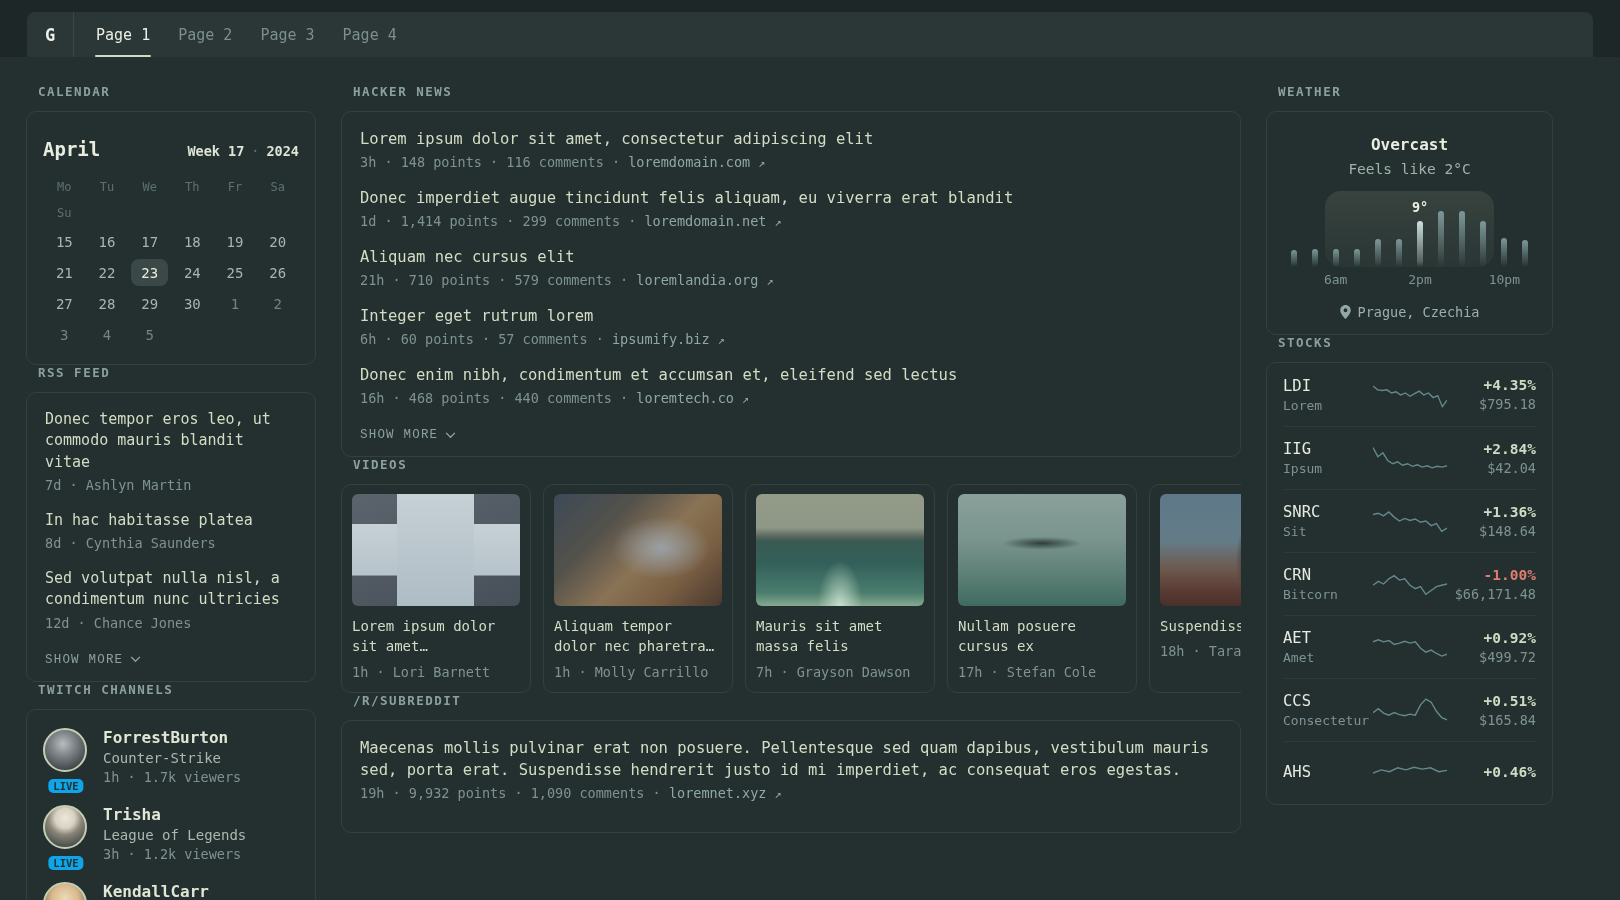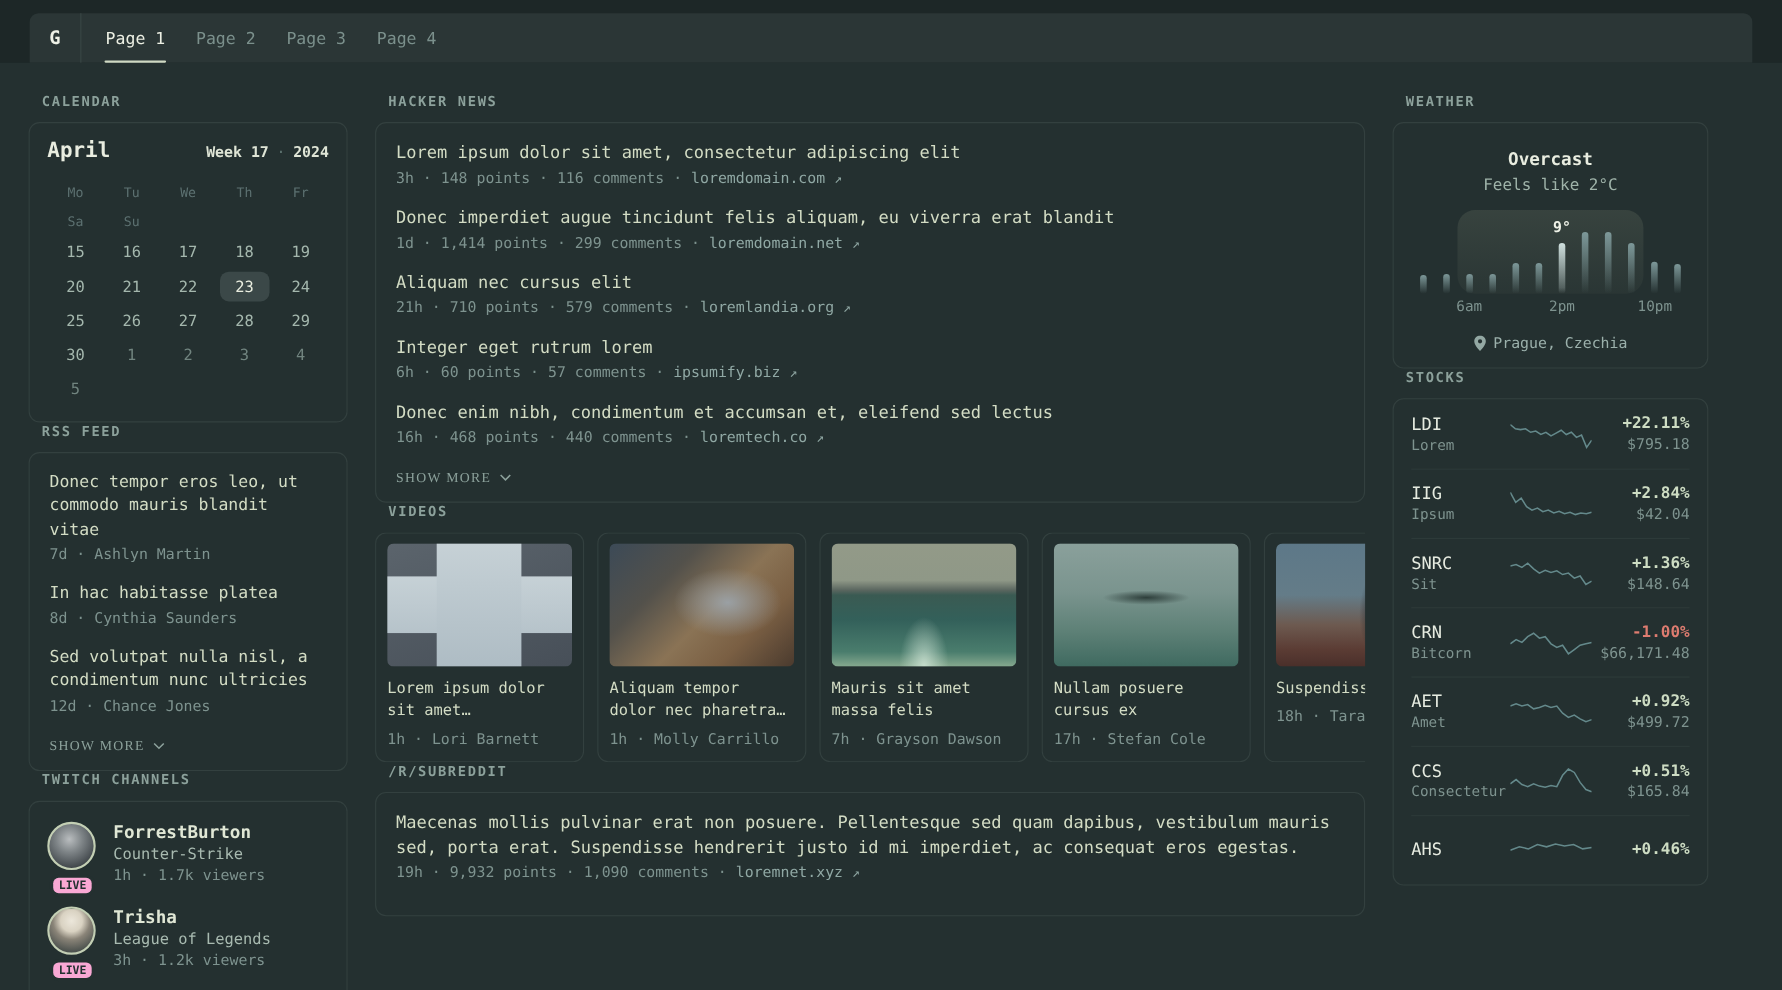--- a/index.html
+++ b/index.html
@@ -22,50 +22,50 @@
   .tab.active{color:#ecefe3}
   .tab.active::after{content:"";position:absolute;left:13px;right:13px;bottom:0;height:2px;
        background:var(--accent);border-radius:1px}
   
   .content{background:var(--surface);height:843px;padding:27px 0 0 26px;
            display:grid;grid-template-columns:290px 900px 287px;column-gap:25px;align-content:start}
   section{}
   .wh{font-size:12.5px;font-weight:700;letter-spacing:1.5px;color:var(--heading);margin:0 0 12px 12px}
   .card{background:var(--surface);border:1px solid var(--border);border-radius:10px}
   
-  .cal-card{padding:14px 16px 14px}
+  .cal-card{padding:26px 16px 14px}
   .cal-top{display:flex;align-items:baseline;justify-content:space-between;margin-bottom:14px}
   .cal-month{font-size:19px;color:var(--bright);font-weight:700}
   .cal-week{font-size:13.5px;color:#dfe5d6;font-weight:700}
   .cal-week .dot{color:#5e7370;margin:0 7px;font-weight:400}
-  .cal-grid{display:grid;grid-template-columns:repeat(5,1fr)}
+  .cal-grid{display:grid;grid-template-columns:repeat(6,1fr)}
   .wd{display:flex;align-items:center;justify-content:center;height:26px;font-size:12px;color:#5c7070}
   .day{display:flex;align-items:center;justify-content:center;height:31px;font-size:14px;color:var(--muted2)}
   .day.dim{color:#71847f}
   .day.selected{background:#3b4848;border-radius:8px;color:#e9eddf;margin:2px 3px;height:27px}
   
   .feed{padding:16px 18px 14px}
   .post{margin-bottom:17px}
   .post-title{font-size:15.5px;line-height:1.42;color:var(--title);cursor:pointer}
   .post-meta{font-size:13.5px;color:var(--muted);margin-top:4px}
   .domain{color:#90a8a4;text-decoration:none;cursor:pointer}
   .ext{font-size:12px;color:#90a8a4}
   .showmore{display:inline-flex;align-items:center;gap:7px;font-size:12.5px;letter-spacing:1.2px;
             color:var(--heading);background:none;border:none;cursor:pointer;
-            font-family:Liberation Serif, serif;margin-top:2px}
+            font-family:Liberation Mono, monospace;margin-top:2px}
   .rss-card .post-title{font-size:15px}
   
   .tw-card{padding:18px 16px 16px}
   .tw-row{display:flex;gap:14px;margin-bottom:20px;cursor:pointer}
   .tw-avwrap{position:relative;width:46px;flex:0 0 46px}
   .tw-avatar{width:44px;height:44px;border-radius:50%;border:2px solid #c3cfb4}
   .avatar-forrest{background:radial-gradient(circle at 45% 35%,#b9bdbf 0%,#7e8487 35%,#43494d 75%,#2e3438 100%)}
   .avatar-trisha{background:radial-gradient(circle at 50% 28%,#ece7db 0%,#d9d2c2 28%,#8a8478 48%,#4f5450 78%,#3a423d 100%)}
   .avatar-kendall{background:radial-gradient(circle at 50% 35%,#ecd9b8 0%,#d9b98c 40%,#8a7358 72%,#59493a 100%)}
-  .live{position:absolute;left:50%;transform:translateX(-50%);bottom:-8px;background:#f9a8d4;color:#233030;
+  .live{position:absolute;left:50%;transform:translateX(-50%);bottom:-8px;background:#0ea5e9;color:#233030;
         font-size:10.5px;font-weight:700;padding:1px 5px;border-radius:5px;box-shadow:0 0 0 3px var(--surface)}
   .tw-name{font-size:16px;font-weight:700;color:#e0e7d5}
   .tw-game{font-size:14px;color:#a8bab0;margin-top:3px}
   .tw-meta{font-size:13.5px;color:var(--muted);margin-top:3px}
   
   .videos-row{display:flex;gap:12px;overflow:hidden;width:900px}
   .vcard{flex:0 0 190px;border:1px solid var(--border);border-radius:10px;padding:9px 10px 12px;cursor:pointer}
   .thumb{height:112px;border-radius:6px}
   .thumb-concrete-towers-sky{background:
       linear-gradient(#c6d1d6,#aebcc4) center/46% 100% no-repeat,
@@ -377,21 +377,21 @@
       <div class="card stocks-card">
           <div class="stock-row">
     <div>
       <div class="st-sym">LDI</div>
       <div class="st-name">Lorem</div>
     </div>
     <svg class="spark" viewBox="0 0 80 36">
               <polyline points="0.0,8.2 5.0,12.4 10.0,13.2 15.0,12.4 20.0,15.8 25.0,14.6 30.0,18.0 35.0,15.8 40.0,19.4 45.0,16.6 50.0,13.8 55.0,18.0 60.0,15.8 65.0,20.8 70.0,18.6 75.0,30.6 80.0,23.6"></polyline>
             </svg>
     <div class="st-right">
-      <div class="st-chg">+22.11%</div>
+      <div class="st-chg">+4.35%</div>
       <div class="st-price">$795.18</div>
     </div>
   </div>
           <div class="stock-row">
     <div>
       <div class="st-sym">IIG</div>
       <div class="st-name">Ipsum</div>
     </div>
     <svg class="spark" viewBox="0 0 80 36">
               <polyline points="0.0,6.8 5.3,16.6 10.7,12.4 16.0,20.8 21.3,24.2 26.7,22.2 32.0,25.8 37.3,24.2 42.7,27.0 48.0,25.3 53.3,27.8 58.7,26.4 64.0,28.6 69.3,27.0 74.7,27.8 80.0,26.4"></polyline>

